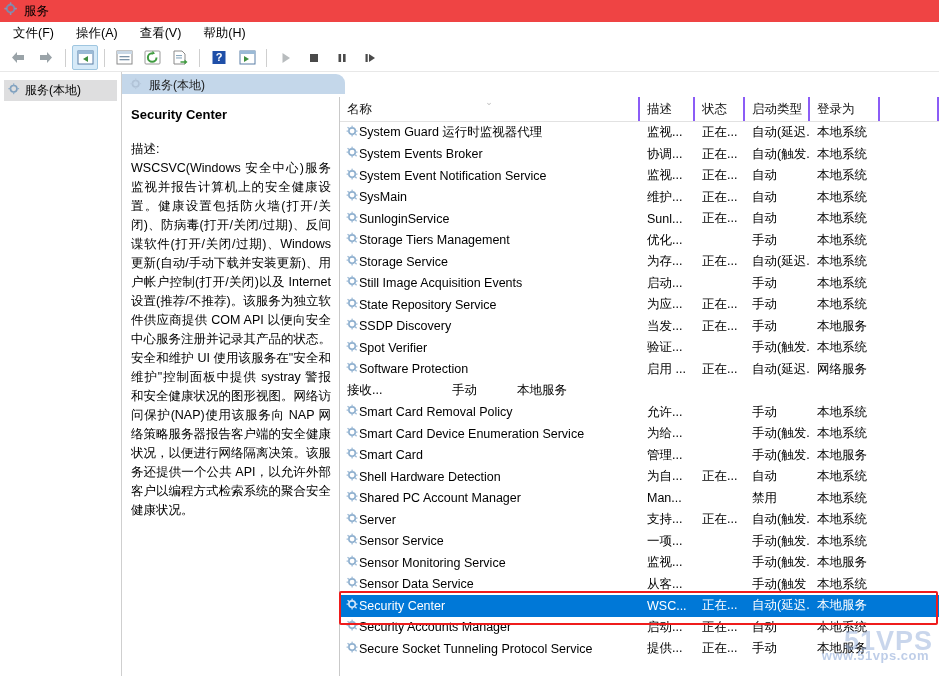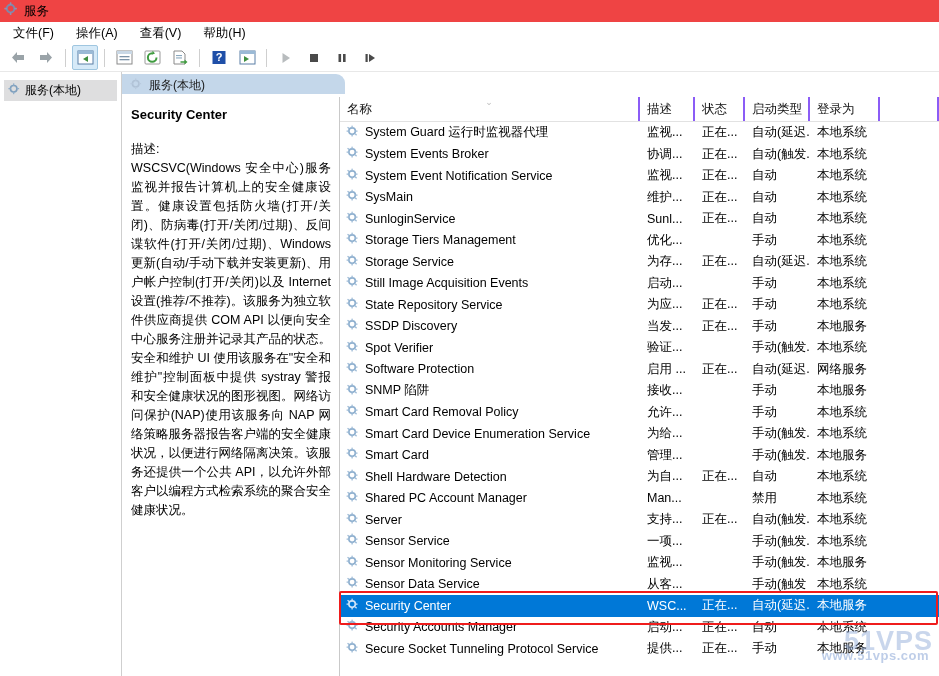--- a/index.html
+++ b/index.html
@@ -91,21 +91,21 @@
   }
   .c-name{width:300px;flex:0 0 300px;}
   .c-desc{width:55px;flex:0 0 55px;}
   .c-stat{width:50px;flex:0 0 50px;}
   .c-start{width:65px;flex:0 0 65px;}
   .c-logon{width:70px;flex:0 0 70px;}
   .c-tail{flex:1;border-right:none;}
   .rows{position:relative;}
   .row{display:flex;height:21.5px;align-items:center;font-size:12.5px;}
   .row .cell{box-sizing:border-box;padding-left:7px;overflow:hidden;white-space:nowrap;}
-  .row .cell.c-name{display:flex;align-items:center;gap:6px;padding-left:6px;}
+  .row .cell.c-name{display:flex;align-items:center;gap:0;padding-left:6px;}
   .row.sel{background:#0078d7;color:#ffffff;}
   .row.sel .cell{color:#ffffff;}
   .nm{display:inline-block;}
   .row.sel .nm{background:#0078d7;}
   
   .gear{display:inline-block;width:13px;height:13px;flex:0 0 13px;}
   
   .redbox{
     position:absolute;border:2px solid #ef1c1c;border-radius:2px;
     pointer-events:none;
@@ -528,34 +528,20 @@
   </g>
                   </svg></span>
                 <span class="nm">Software Protection</span>
               </div>
               <div class="cell c-desc">启用 ...</div>
               <div class="cell c-stat">正在...</div>
               <div class="cell c-start">自动(延迟...</div>
               <div class="cell c-logon">网络服务</div>
             </div>
             <div class="row">
-              <div class="cell c-name">
-                <span><svg class="gear" viewBox="0 0 16 16">
-  <g fill="#9dbad6">
-    <circle cx="7.5" cy="7.5" r="4" fill="none" stroke="#8fb0cf" stroke-width="2"></circle>
-    <rect x="6.7" y="0.6" width="1.6" height="3" rx=".5"></rect>
-    <rect x="6.7" y="11.3" width="1.6" height="3" rx=".5"></rect>
-    <rect x="0.6" y="6.7" width="3" height="1.6" rx=".5"></rect>
-    <rect x="11.3" y="6.7" width="3" height="1.6" rx=".5"></rect>
-    <rect x="2" y="2.2" width="1.6" height="2.6" rx=".5" transform="rotate(-45 2.8 3.5)"></rect>
-    <rect x="11.4" y="10.4" width="1.6" height="2.6" rx=".5" transform="rotate(-45 12.2 11.7)"></rect>
-  </g>
-                  </svg></span>
-                <span class="nm">SNMP 陷阱</span>
-              </div>
               <div class="cell c-desc">接收...</div>
               <div class="cell c-stat"></div>
               <div class="cell c-start">手动</div>
               <div class="cell c-logon">本地服务</div>
             </div>
             <div class="row">
               <div class="cell c-name">
                 <span><svg class="gear" viewBox="0 0 16 16">
   <g fill="#9dbad6">
     <circle cx="7.5" cy="7.5" r="4" fill="none" stroke="#8fb0cf" stroke-width="2"></circle>

